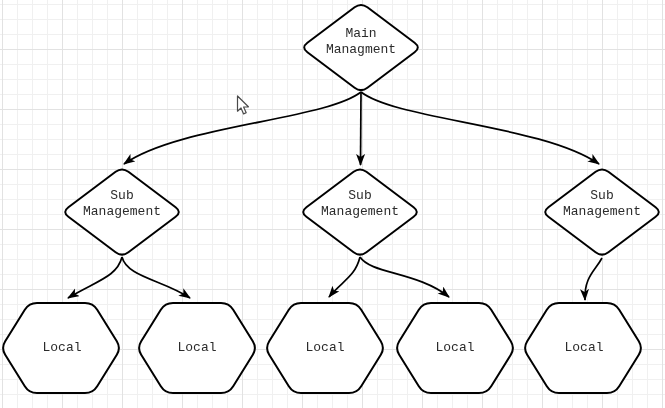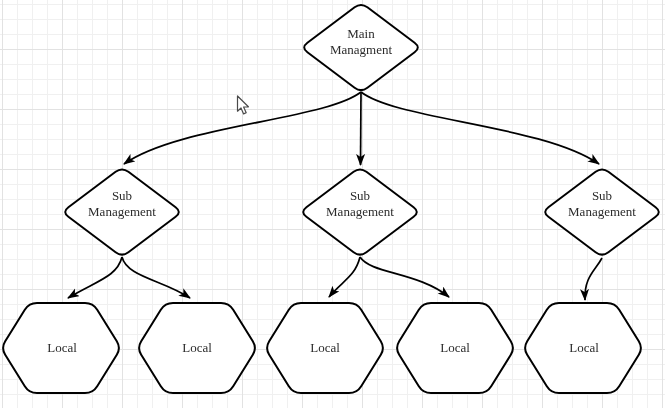--- a/index.html
+++ b/index.html
@@ -9,21 +9,21 @@
     height: 408px;
     overflow: hidden;
     background-color: #ffffff;
     background-image:
       linear-gradient(to right, #e2e2e2 1px, transparent 1px),
       linear-gradient(to bottom, #e2e2e2 1px, transparent 1px),
       linear-gradient(to right, #f0f0f0 1px, transparent 1px),
       linear-gradient(to bottom, #f0f0f0 1px, transparent 1px);
     background-size: 60px 60px, 60px 60px, 15px 15px, 15px 15px;
     background-position: 2px 0, 0 49px, 2px 0, 0 4px;
-    font-family: Liberation Serif, serif;
+    font-family: Liberation Mono, monospace;
   }
   #scene { position: absolute; left: 0; top: 0; }
   .shape { fill: #ffffff; stroke: #000000; stroke-width: 2; }
   .edge  { fill: none; stroke: #000000; stroke-width: 1.7; }
   .node-label {
     position: absolute;
     transform: translate(-50%, -50%);
     text-align: center;
     font-size: 13px;
     line-height: 16px;

